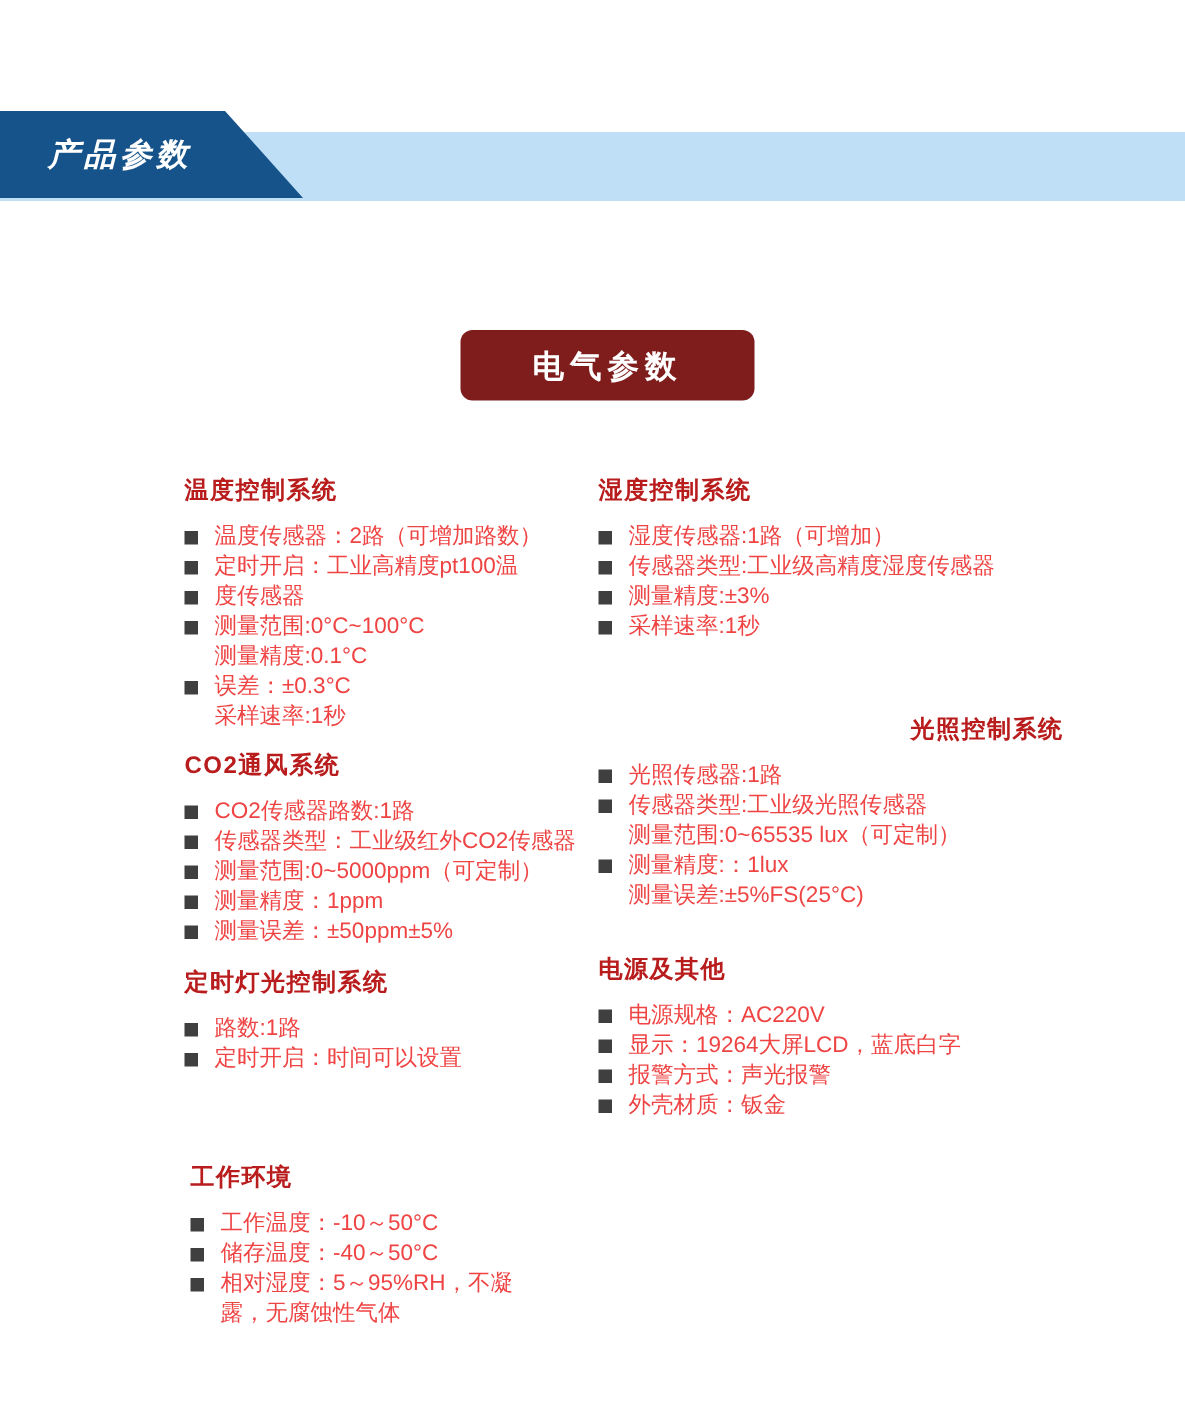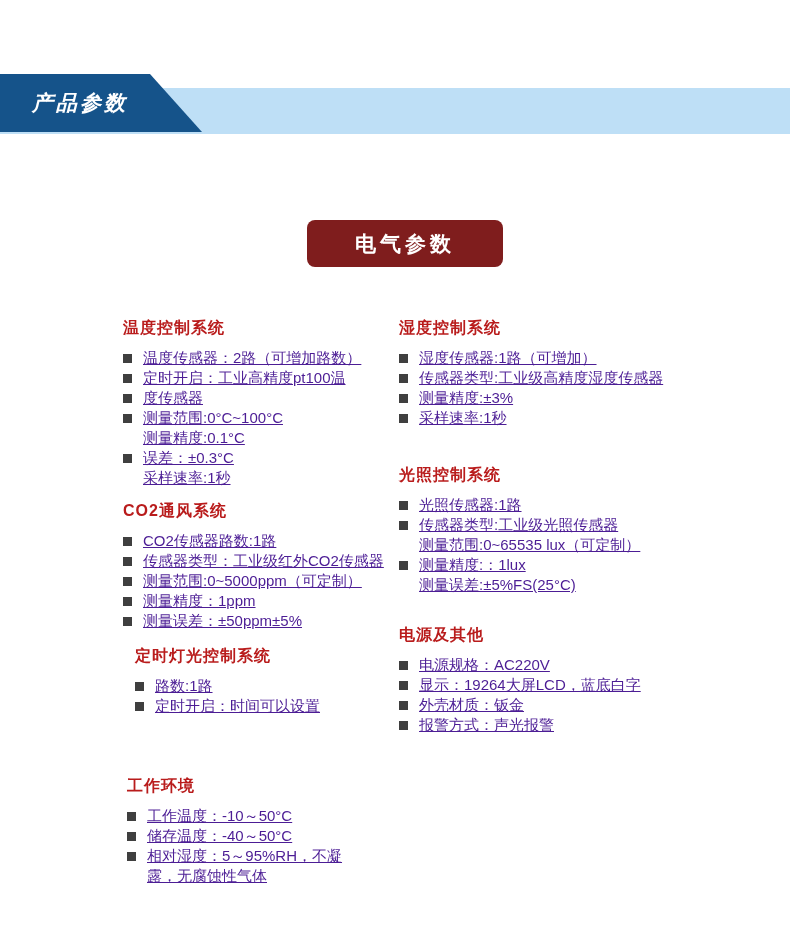--- a/index.html
+++ b/index.html
@@ -91,30 +91,29 @@
     width: 9px;
     height: 9px;
     background: #3f3f3f;
     margin-top: 6px;
   }
   .row .bullet.hidden { visibility: hidden; }
   .row .txt {
     margin-left: 11px;
     font-size: 15px;
     line-height: 20px;
-    color: #4c1d95;
+    color: #ef4444;
     white-space: nowrap;
-    text-decoration: underline;
   }
 
   
   .s-co2-ventilation     { margin-top: 14px; }
-  .s-timer-light-control { margin-top: 16px; margin-left: 12px; }
+  .s-timer-light-control { margin-top: 16px; }
   .s-working-environment { margin-top: 61px; margin-left: 4px; }
-  .s-light-control       { margin-top: 38px; }
+  .s-light-control       { margin-top: 50px; text-align: right; }
   .s-power-and-others    { margin-top: 31px; }
 </style>
 </head>
 <body>
 
 <div class="band" style="background: rgb(190, 223, 246);"></div>
 <div class="ribbon" style="background: rgb(21, 83, 138);">
   <span>产品参数</span>
 </div>
 
@@ -256,20 +255,20 @@
       <div class="row">
         <span class="bullet"></span>
         <span class="txt">电源规格：AC220V</span>
       </div>
       <div class="row">
         <span class="bullet"></span>
         <span class="txt">显示：19264大屏LCD，蓝底白字</span>
       </div>
       <div class="row">
         <span class="bullet"></span>
+        <span class="txt">报警方式：声光报警</span>
+      </div>
+      <div class="row">
+        <span class="bullet"></span>
         <span class="txt">外壳材质：钣金</span>
       </div>
-      <div class="row">
-        <span class="bullet"></span>
-        <span class="txt">报警方式：声光报警</span>
-      </div>
     </section>
   </div>
 
 </body></html>

